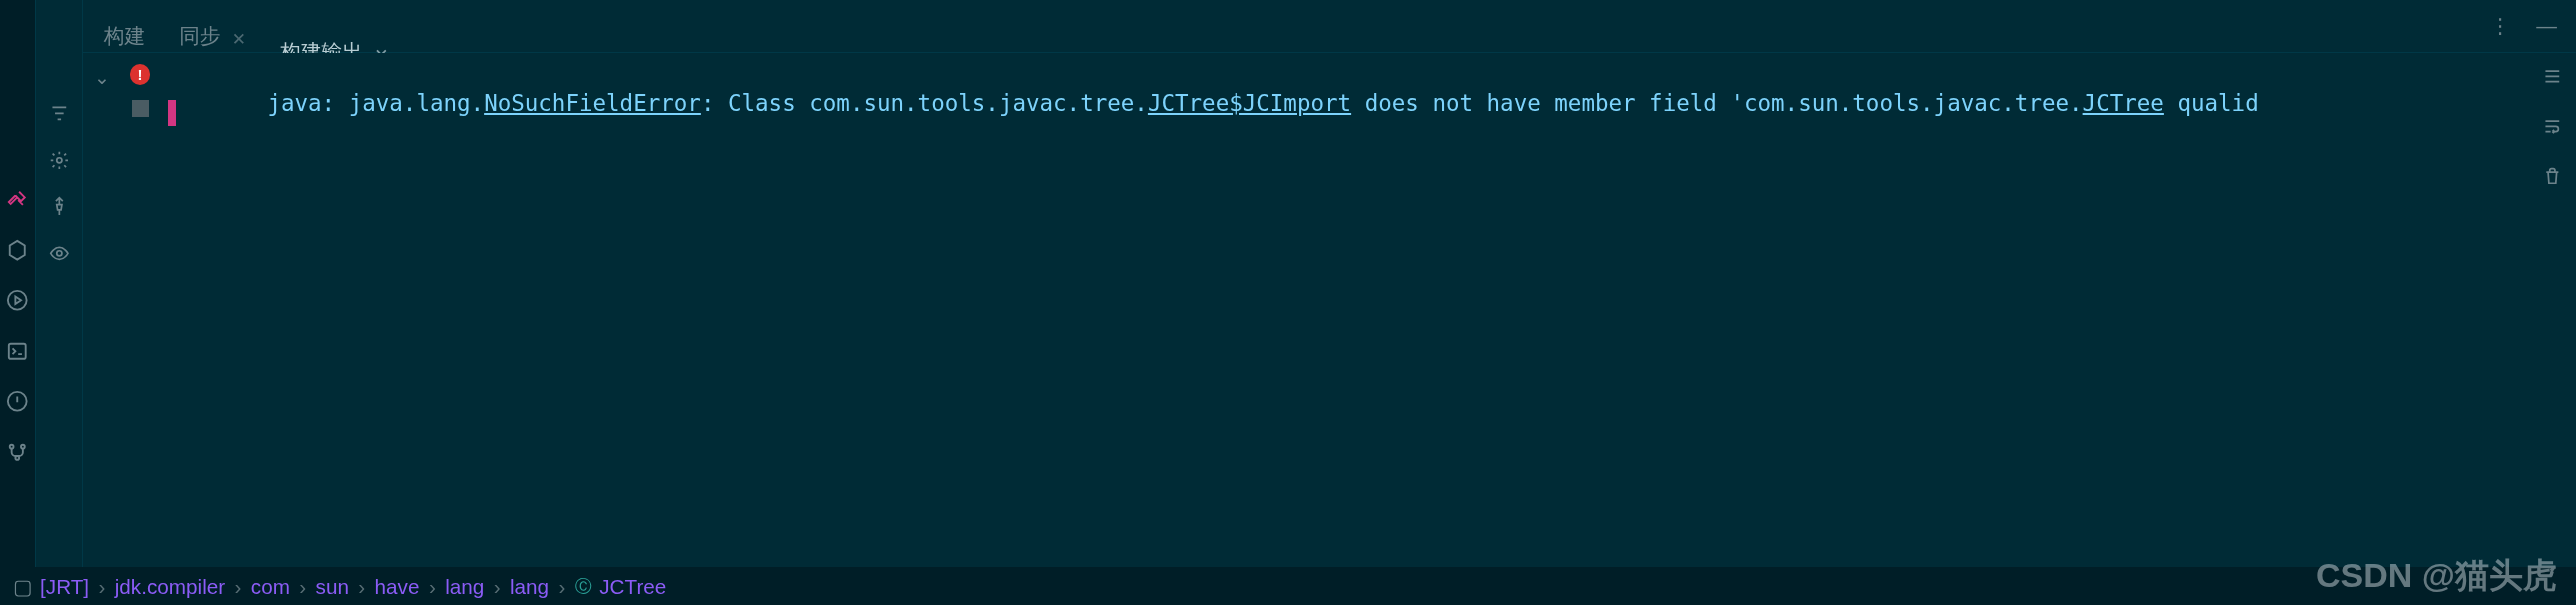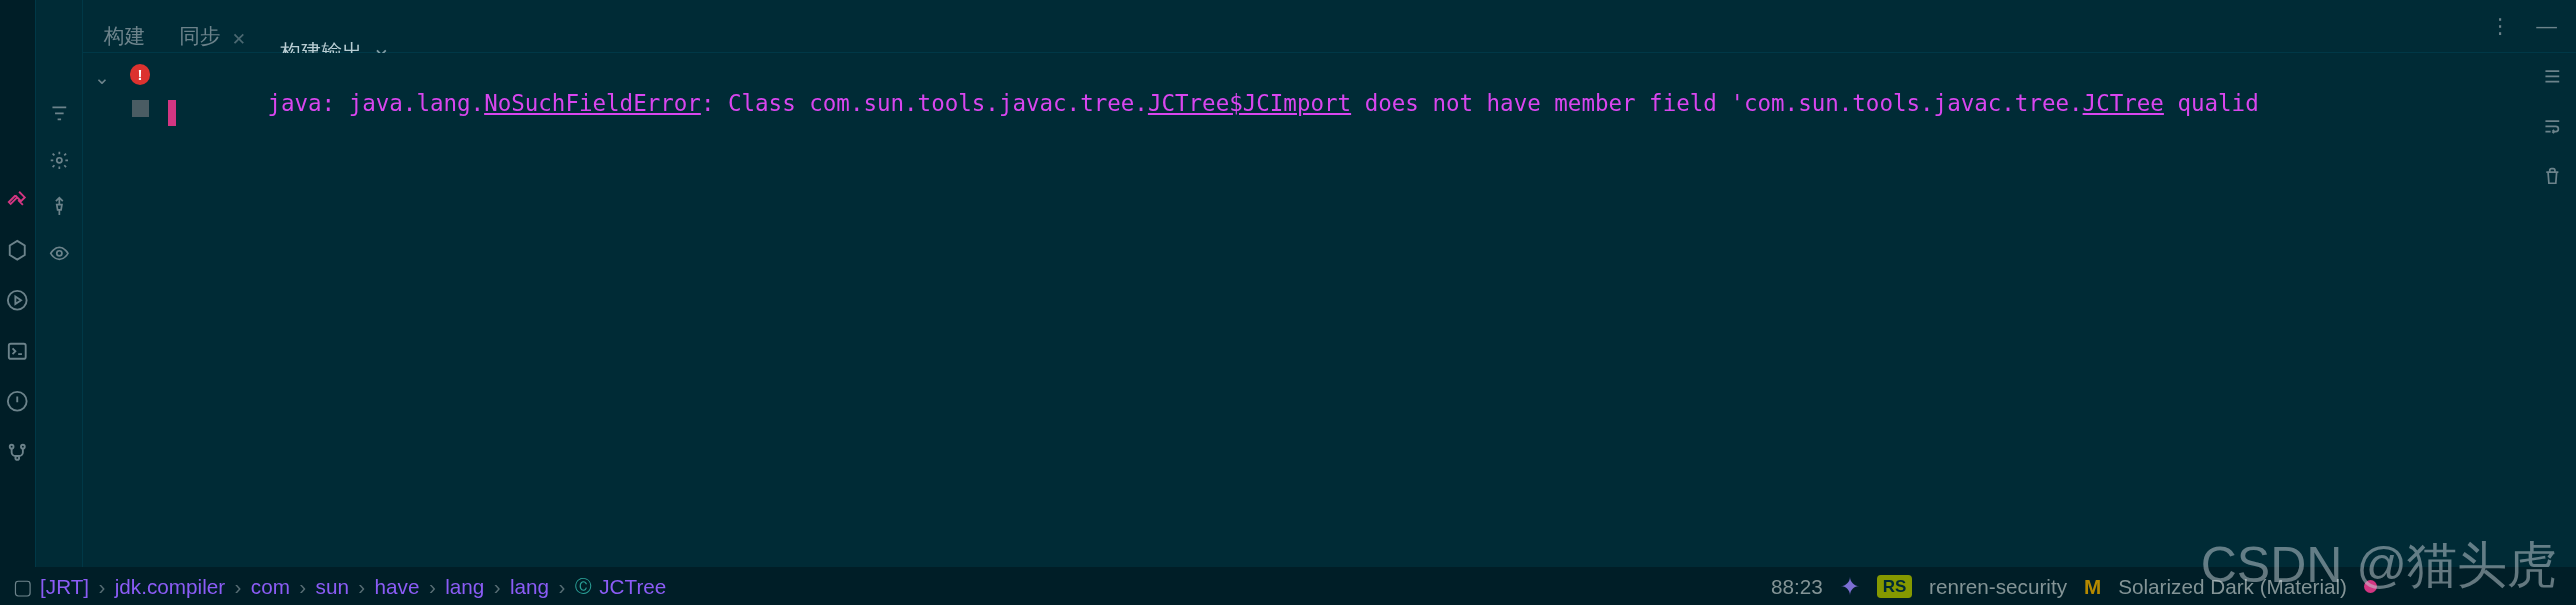--- a/index.html
+++ b/index.html
@@ -101,21 +101,21 @@
     .output-body {
       flex: 1;
       padding-top: 11.3px;
       font-family: "Consolas", "Monaco", monospace;
       font-size: 22.5px;
       color: #d75f87;
       white-space: pre;
       overflow: hidden;
       position: relative;
     }
-    .err-text { color: #d946ef; }
+    .err-text { color: #7dd3fc; }
     .err-text .u { text-decoration: underline; text-decoration-style: solid; }
     .cursor-line { height: 28px; display: flex; align-items: center; padding-left: 1.9px; }
     .cursor-block {
       width: 13px; height: 26px;
       background: transparent;
       border-left: 2.8px solid #d33682;
       margin-left: -9.4px;
     }
     .pink-bar {
       width: 7.5px; height: 26px; background: #d33682;
@@ -174,23 +174,23 @@
       font-size: 17px;
       font-weight: bold;
     }
     .pink-dot { width: 13px; height: 13px; border-radius: 50%; background: #d33682; }
     
     
     .watermark {
       position: absolute;
       bottom: 7.5px;
       right: 19px;
-      font-size: 50px;
+      font-size: 34px;
       color: rgba(200,210,215,0.5);
-      font-weight: 400;
+      font-weight: 700;
       pointer-events: none;
       z-index: 100;
     }
     
     svg { width: 100%; height: 100%; }
   </style>
 </head>
 <body>
 
 <div class="container">
@@ -300,26 +300,16 @@
   <span class="sep">›</span>
   <span class="crumb">have</span>
   <span class="sep">›</span>
   <span class="crumb">lang</span>
   <span class="sep">›</span>
   <span class="crumb">lang</span>
   <span class="sep">›</span>
   <span class="class-icon">Ⓒ</span>
   <span class="crumb">JCTree</span>
 
-  <div class="status-right">
-    <span>88:23</span>
-    <span style="color:#7c6fd4;font-size:24.4px">✦</span>
-    <span class="rs-badge">RS</span>
-    <span>renren-security</span>
-    <span style="color:#b58900;font-weight:bold">M</span>
-    <span>Solarized Dark (Material)</span>
-    <span class="pink-dot"></span>
-    <span style="width:169px"></span>
-  </div>
 </div>
 
 <div class="watermark">CSDN @猫头虎</div>
 
 
 </body></html>

